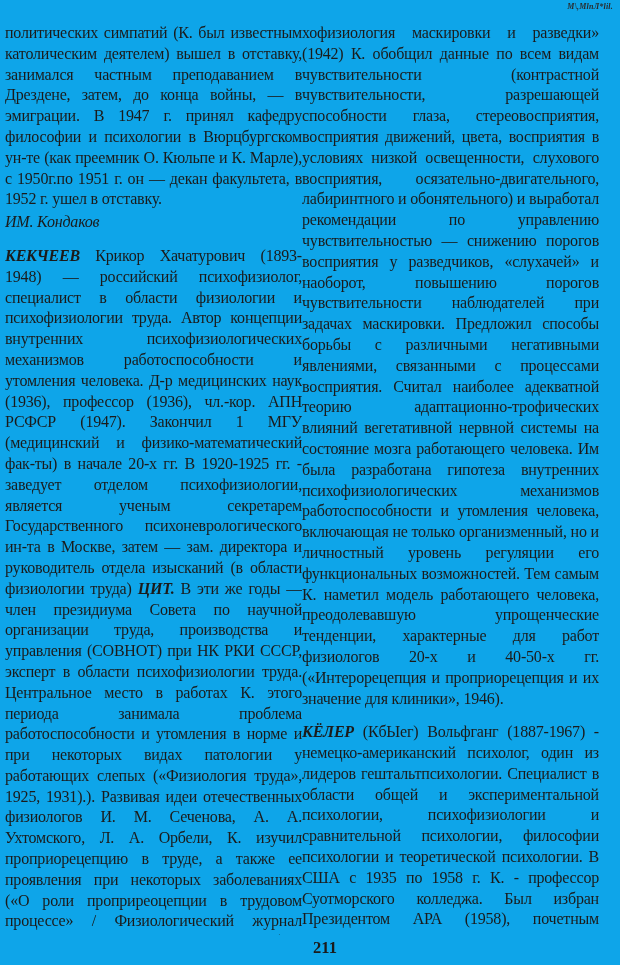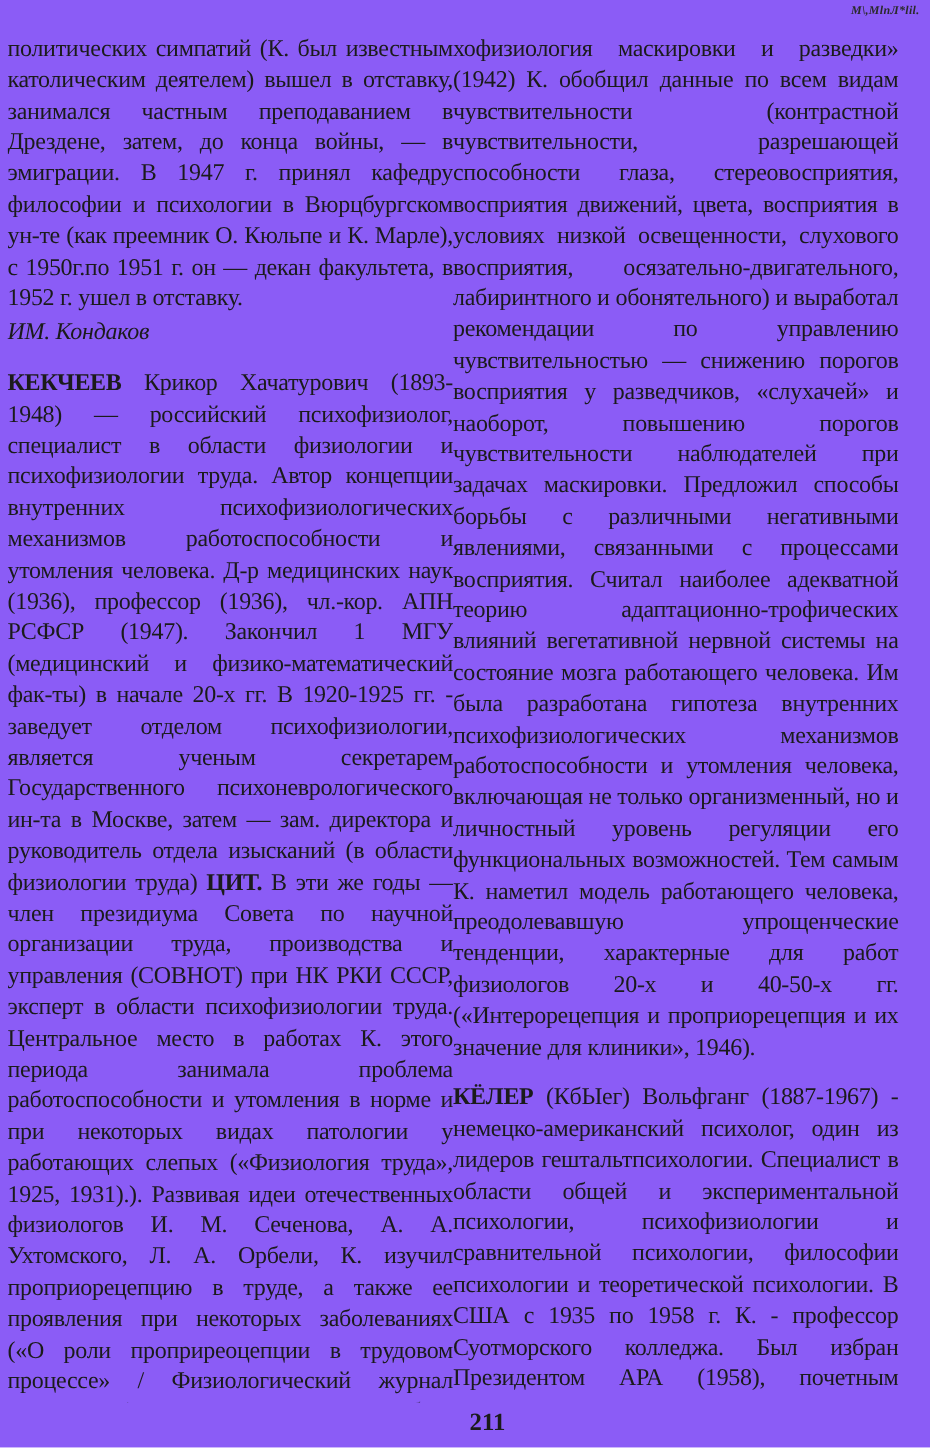--- a/index.html
+++ b/index.html
@@ -4,21 +4,21 @@
 <style>
   html, body {
     margin: 0;
     padding: 0;
     background: #ffffff;
   }
   .page {
     position: relative;
     width: 620px;
     height: 965px;
-    background: #8b5cf6;
+    background: #0ea5e9;
     overflow: hidden;
     font-family: "Liberation Serif", serif;
     color: #1b1b1b;
   }
   .running-head {
     position: absolute;
     top: 2px;
     right: 7px;
     font-size: 8px;
     font-style: italic;
@@ -45,20 +45,21 @@
   }
   .para, .entry {
     margin: 0;
     text-align: justify;
   }
   .entry {
     margin-top: 13px;
   }
   .bold {
     font-weight: bold;
+    font-style: italic;
   }
   .signature {
     text-align: left;
     font-style: italic;
     margin: 2px 2px 4px 0;
   }
   .page-number {
     position: absolute;
     bottom: 7px;
     left: 15px;

